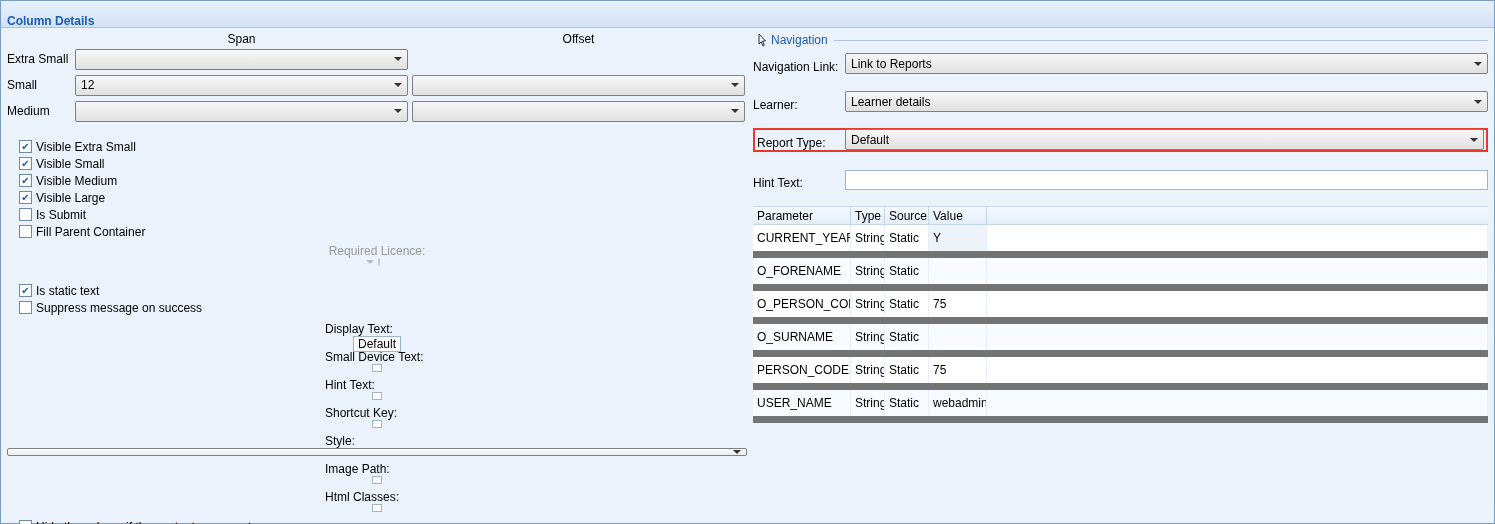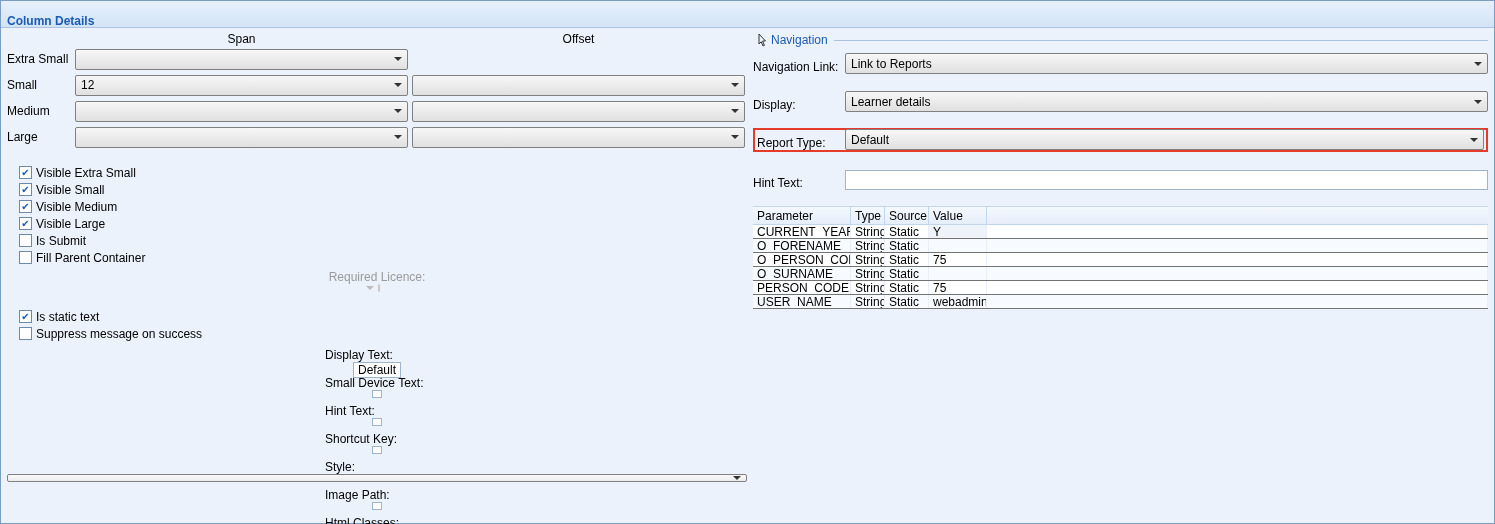--- a/index.html
+++ b/index.html
@@ -227,22 +227,22 @@
     align-items: center;
     overflow: hidden;
   }
   .pc-param { width: 98px; }
   .pc-type  { width: 34px; }
   .pc-src   { width: 44px; }
   .pc-val   { width: 58px; }
   .pc-rest  { flex: 1; border-right: none; }
   .prow {
     display: flex;
-    height: 14px;
-    border-bottom: 1px solid #737373;
+    height: 33px;
+    border-bottom: 7px solid #737373;
     background: #fff;
   }
   .prow:nth-child(even) { background: #f7fbff; }
   .prow.sel .pc-val { background: #eef3fa; }
   .prow .pcell { border-right: 1px solid #e6effa; }
 
 </style>
 </head>
 <body>
 
@@ -291,33 +291,20 @@
                 <span></span>
               </div>
             </div>
           <div class="off-col">
               <div class="combo">
                 <span></span>
               </div>
             </div>
         </div>
 
-        <div class="span-row">
-          <div class="lbl-col">Large</div>
-          <div class="sp-col">
-              <div class="combo">
-                <span></span>
-              </div>
-            </div>
-          <div class="off-col">
-              <div class="combo">
-                <span></span>
-              </div>
-            </div>
-        </div>
       </div>
 
       <div class="chk-list">
         <div class="chk-row">
             <span class="chk checked"></span>
             <span>Visible Extra Small</span>
           </div>
         <div class="chk-row">
             <span class="chk checked"></span>
             <span>Visible Small</span>
@@ -420,21 +407,21 @@
 
       <div class="r-row">
         <div class="rlabel">Navigation Link:</div>
         <div class="rfield">
             <div class="combo">
               <span>Link to Reports</span>
             </div>
           </div>
       </div>
       <div class="r-row">
-        <div class="rlabel">Display:</div>
+        <div class="rlabel">Learner:</div>
         <div class="rfield">
             <div class="combo">
               <span>Learner details</span>
             </div>
           </div>
       </div>
       <div class="r-row highlight">
         <div class="rlabel">Report Type:</div>
         <div class="rfield">
             <div class="combo">

